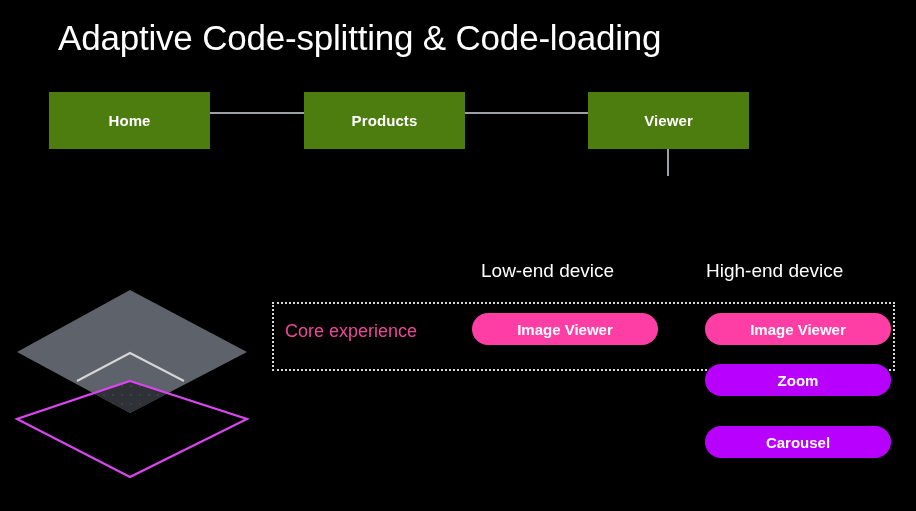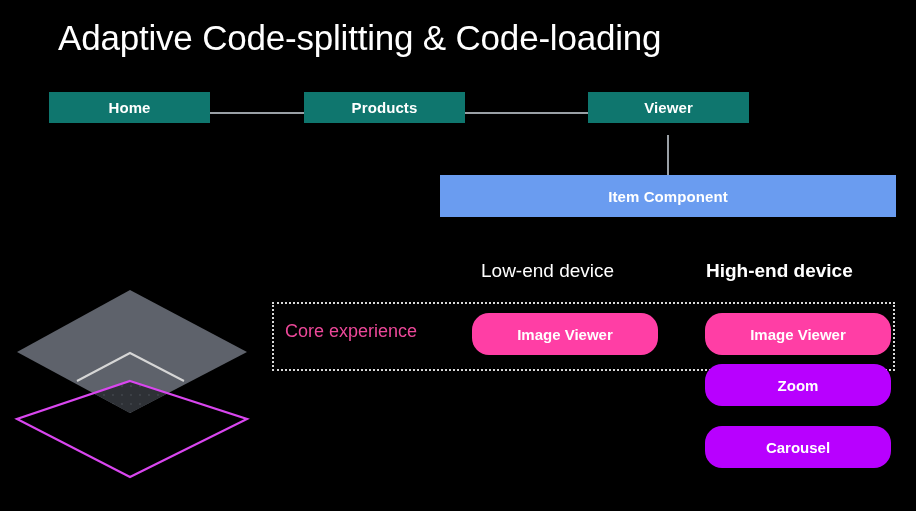--- a/index.html
+++ b/index.html
@@ -38,22 +38,22 @@
     display: flex;
     align-items: center;
     justify-content: center;
     color: #ffffff;
     font-size: 15px;
     font-weight: bold;
     letter-spacing: 0.1px;
     white-space: nowrap;
   }
   .flow-box.nav {
-    background: #0f766e;
-    height: 31px;
+    background: #4d7c0f;
+    height: 57px;
     top: 92px;
   }
   #box-home     { left: 49px;  width: 161px; }
   #box-products { left: 304px; width: 161px; }
   #box-product  { left: 588px; width: 161px; }
 
   #box-item-component {
     background: #6a9cf0;
     left: 440px;
     top: 175px;
@@ -75,21 +75,21 @@
   
   .col-header {
     position: absolute;
     top: 260px;
     font-size: 19px;
     font-weight: 400;
     color: #ffffff;
     white-space: nowrap;
   }
   #header-low-end  { left: 481px; }
-  #header-high-end { left: 706px; font-weight: bold; }
+  #header-high-end { left: 706px; }
 
   
   #core-region {
     position: absolute;
     left: 272px;
     top: 302px;
     width: 623px;
     height: 69px;
     border: 2px dotted #d8d8d8;
     box-sizing: border-box;
@@ -107,21 +107,21 @@
   
   .feature-box {
     position: absolute;
     display: flex;
     align-items: center;
     justify-content: center;
     color: #ffffff;
     font-size: 15px;
     font-weight: bold;
     white-space: nowrap;
-    height: 42px;
+    height: 32px;
     border-radius: 17px;
   }
   .feature-box.pink   { background: #ff3ea5; }
   .feature-box.purple { background: #b800ff; }
 
   #feat-image-viewer-low  { left: 472px; top: 313px; width: 186px; }
   #feat-image-viewer-high { left: 705px; top: 313px; width: 186px; }
   #feat-zoom              { left: 705px; top: 364px; width: 186px; }
   #feat-carousel          { left: 705px; top: 426px; width: 186px; }
 
@@ -142,21 +142,20 @@
   <div id="slide-title">Adaptive Code-splitting &amp; Code-loading</div>
 
   <div class="connector h" id="conn-home-products"></div>
   <div class="connector h" id="conn-products-product"></div>
   <div class="connector v" id="conn-product-item"></div>
 
   <div class="flow-box nav" id="box-home">Home</div>
   <div class="flow-box nav" id="box-products">Products</div>
   <div class="flow-box nav" id="box-product">Viewer</div>
 
-  <div class="flow-box" id="box-item-component">Item Component</div>
 
   <div class="col-header" id="header-low-end">Low-end device</div>
   <div class="col-header" id="header-high-end">High-end device</div>
 
   <div id="core-region"></div>
   <div id="core-label">Core experience</div>
 
   <div class="feature-box pink" id="feat-image-viewer-low">Image Viewer</div>
   <div class="feature-box pink" id="feat-image-viewer-high">Image Viewer</div>
   <div class="feature-box purple" id="feat-zoom">Zoom</div>

